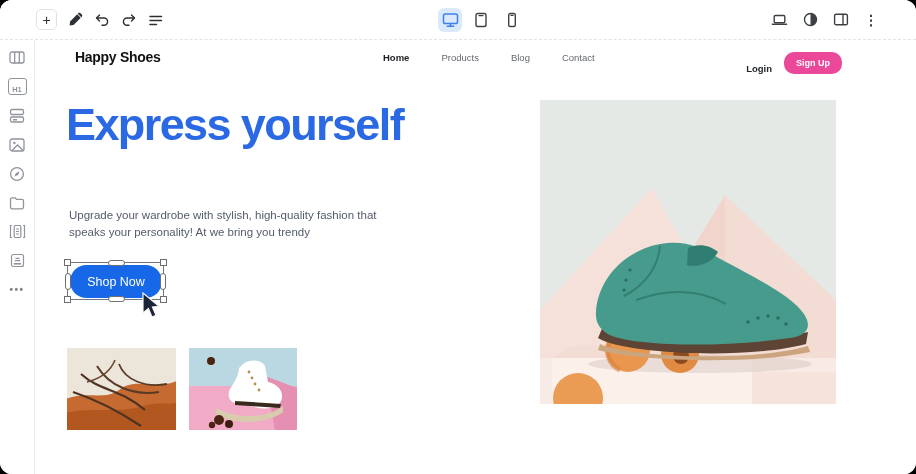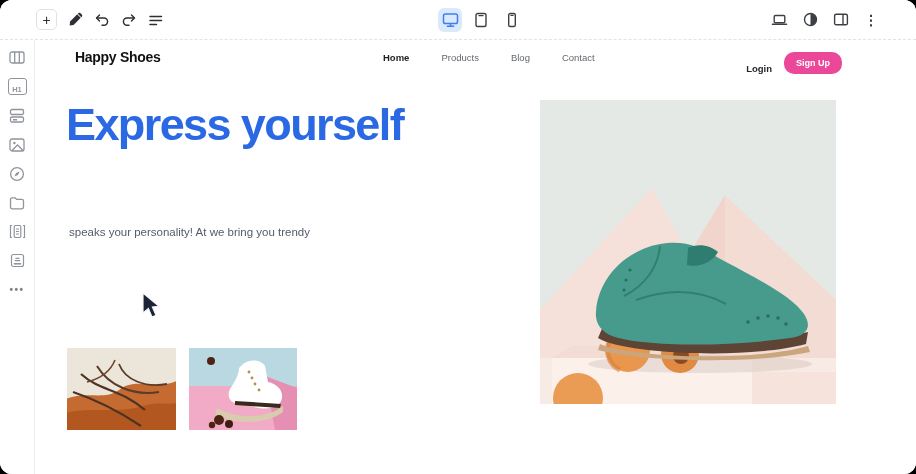--- a/index.html
+++ b/index.html
@@ -233,24 +233,35 @@
         <div class="auth">
           <span class="login">Login</span>
           <button class="signup">Sign Up</button>
         </div>
       </div>
 
       <h1 class="hero-heading" style="margin:0;">
         <span>Express yourself</span><br>
       </h1>
       <p class="hero-sub" style="margin:0;">
-        <br>
+        <span>Upgrade your wardrobe with stylish, high-quality fashion that</span><br>
         <span>speaks your personality! At we bring you trendy</span>
       </p>
 
+      <div class="select-wrap">
+        <button class="cta-btn">Shop Now</button>
+        <div class="handle h-corner h-tl"></div>
+        <div class="handle h-corner h-tr"></div>
+        <div class="handle h-corner h-bl"></div>
+        <div class="handle h-corner h-br"></div>
+        <div class="handle h-pill-h h-top"></div>
+        <div class="handle h-pill-h h-bottom"></div>
+        <div class="handle h-pill-v h-left"></div>
+        <div class="handle h-pill-v h-right"></div>
+      </div>
 
       <div class="cursor">
         <svg width="24" height="28" viewBox="0 0 24 28">
             <path d="M4 1 L4 21 L9.4 16.4 L13 25 L17 23.3 L13.4 15 L20 14.4 Z" fill="#1b2336" stroke="#f4f4f6" stroke-width="1.2"></path>
           </svg>
       </div>
 
       <div class="thumb thumb1">
         <svg width="109" height="82" viewBox="0 0 109 82">
           <rect width="109" height="82" fill="#ece5da"></rect>

